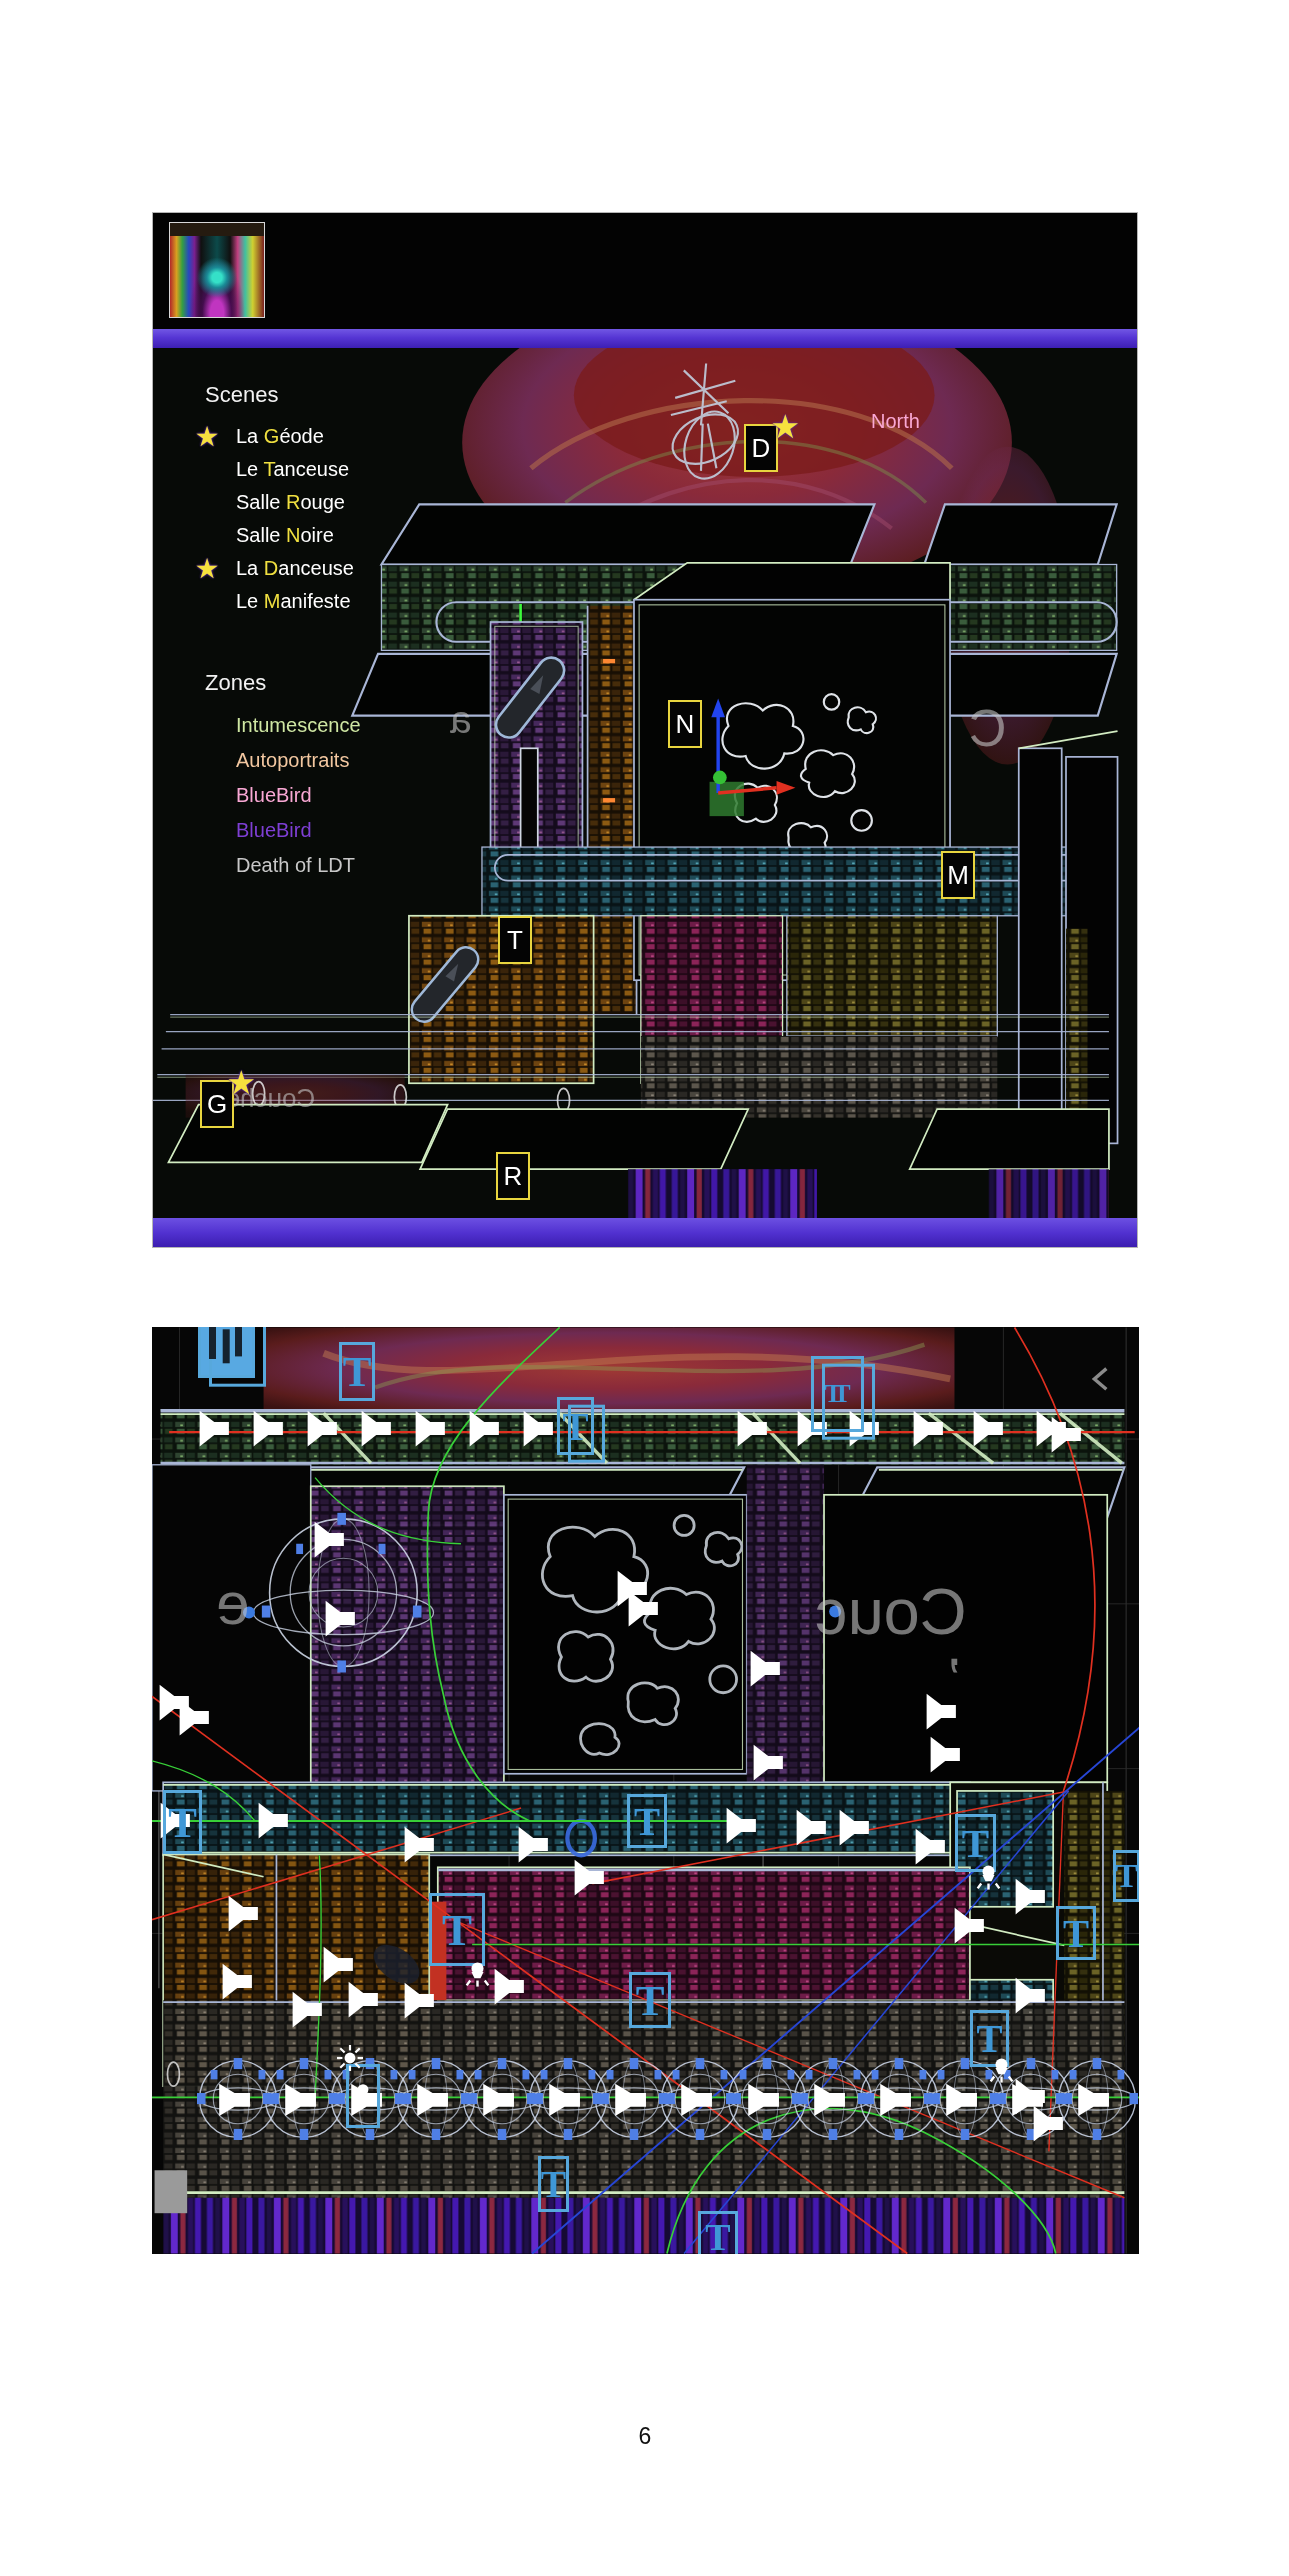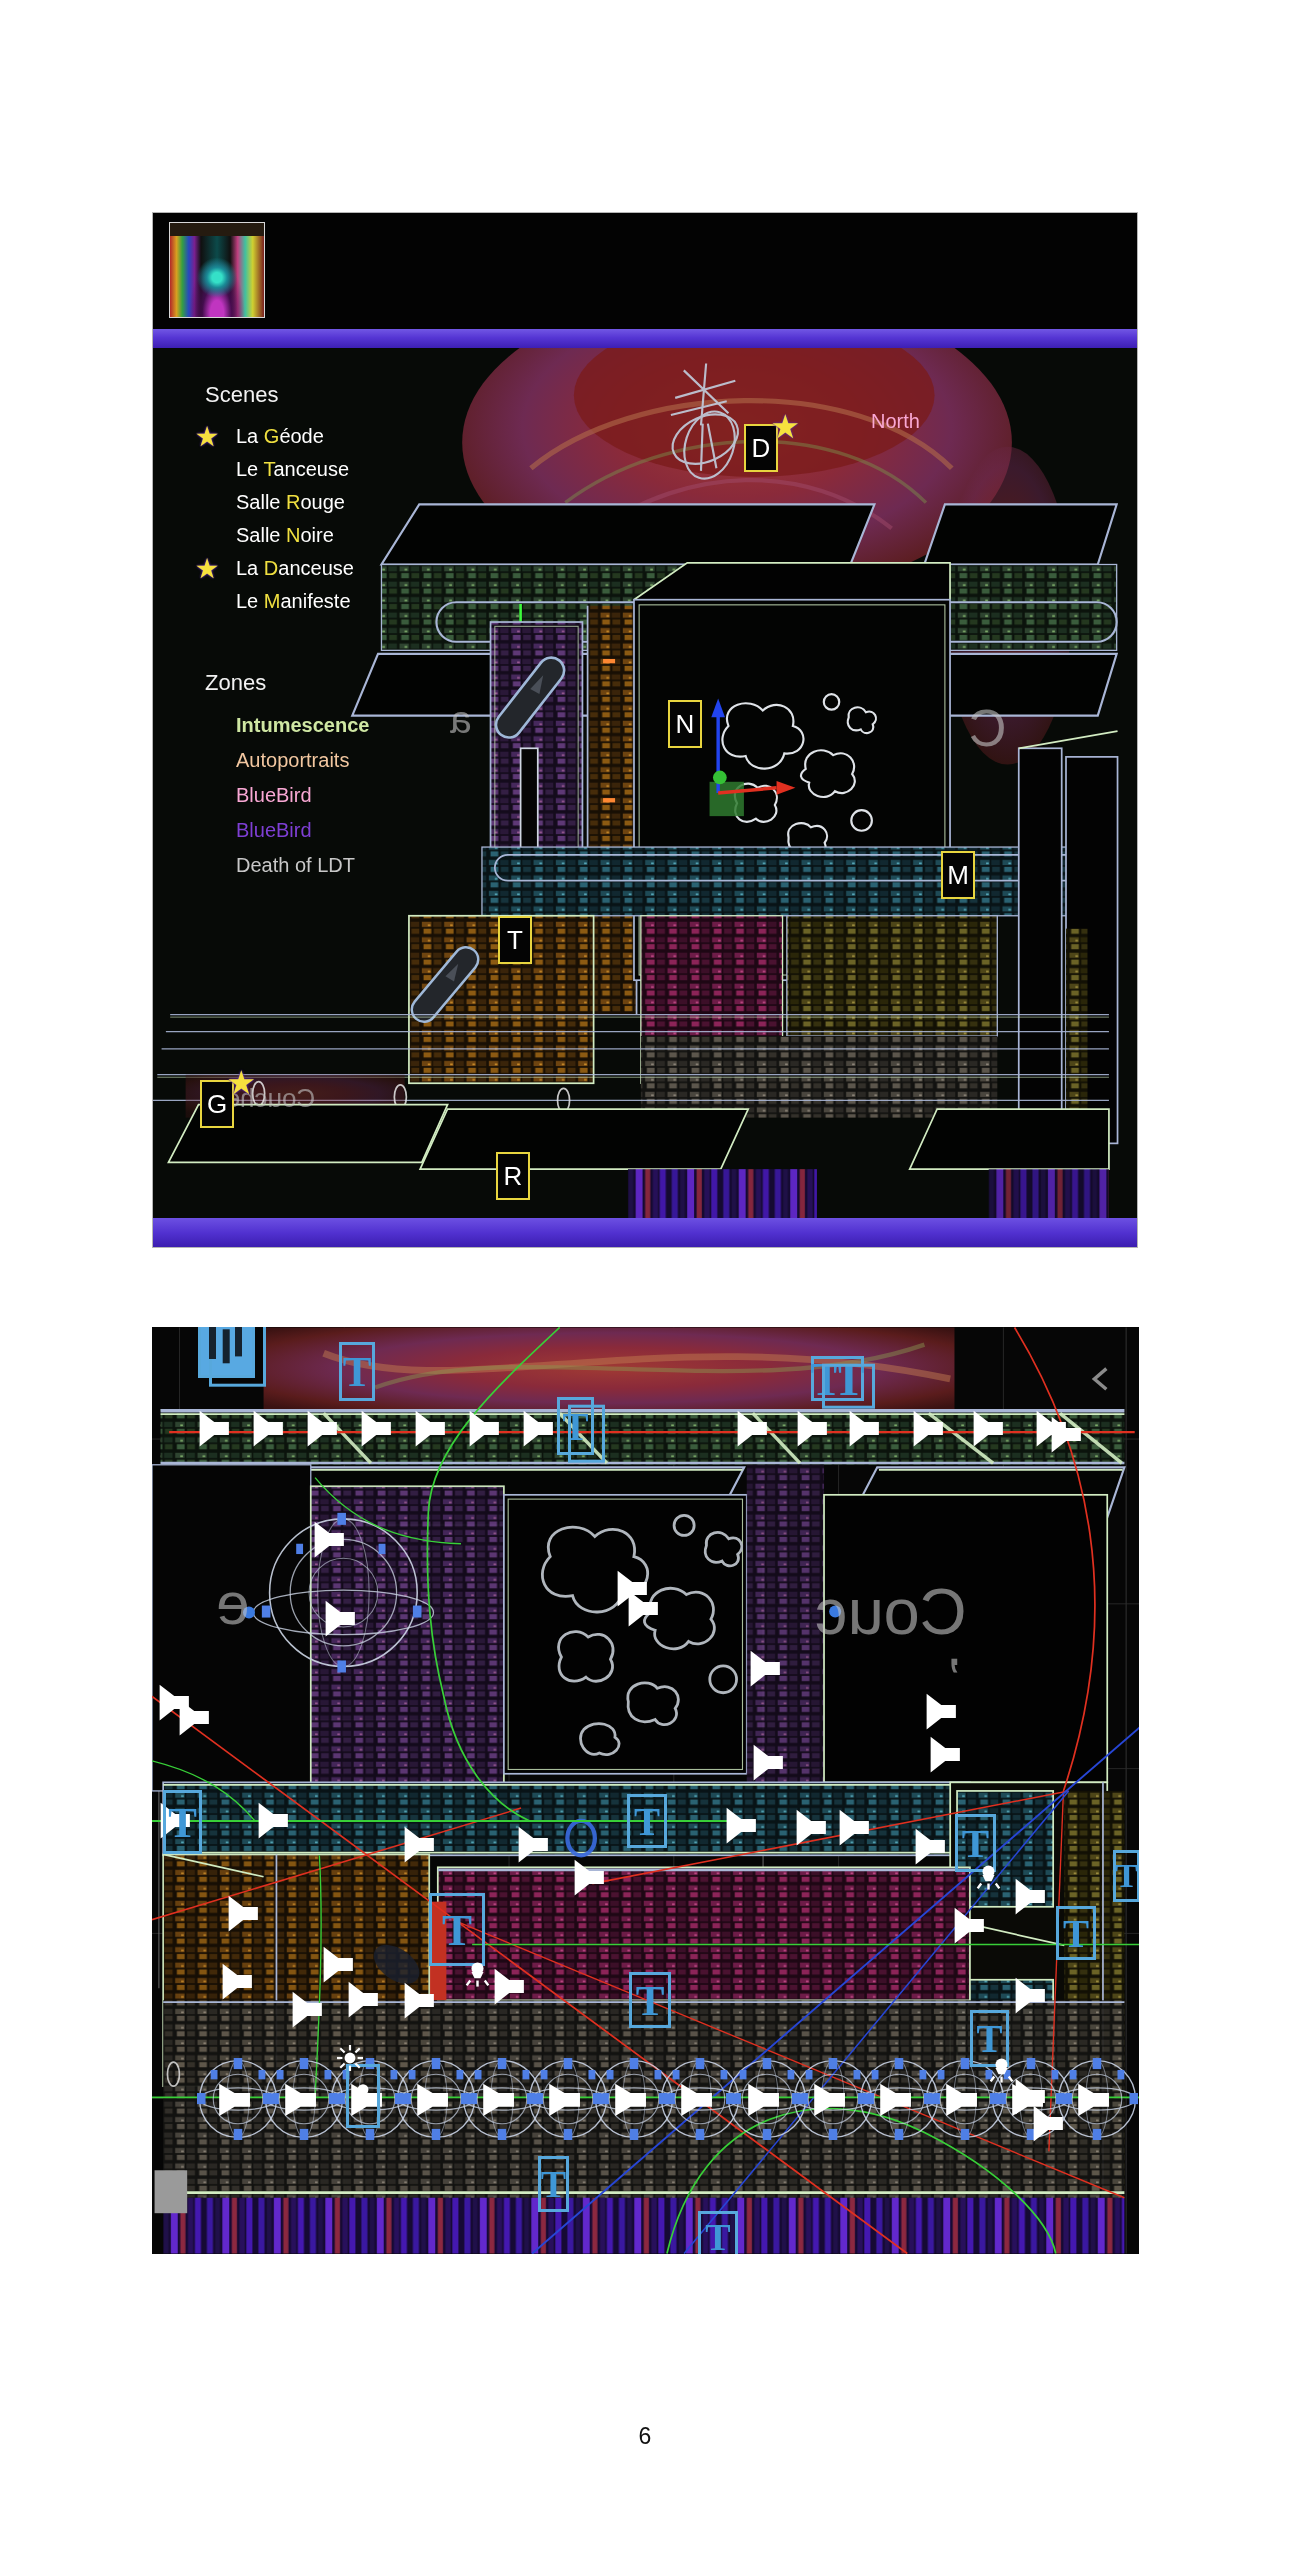--- a/index.html
+++ b/index.html
@@ -288,21 +288,21 @@
           </div>
           <div class="scene-item">
             
             <span>Le </span><span class="key">M</span><span>anifeste</span>
           </div>
         </div>
       <div id="zones">
         <div class="legend-title">Zones</div>
         <div>
 
-        <div class="zone-item" style="color: rgb(207, 231, 163); font-weight: bold;">
+        <div class="zone-item" style="color: rgb(207, 231, 163);">
               <span>Intumescence</span>
             </div>
             <div class="zone-item" style="color: rgb(242, 199, 160);">
               <span>Autoportraits</span>
             </div>
             <div class="zone-item" style="color: #f9a8d4;">
               <span>BlueBird</span>
             </div>
             <div class="zone-item" style="color: rgb(126, 63, 212);">
               <span>BlueBird</span>
@@ -1024,21 +1024,21 @@
         <div class="box2"></div>
         <div class="bars"></div>
         <span></span>
 
       </div>
       <div class="badge k-t" style="left: 187px; top: 14.6px; width: 36px; height: 59px; font-size: 43px;">
 
         <span>T</span>
 
       </div>
-      <div class="badge k-tt" style="left: 659px; top: 29px; width: 53px; height: 45px; font-size: 47px;">
+      <div class="badge k-tt" style="left: 659px; top: 29px; width: 53px; height: 76px; font-size: 26px;">
         <div class="box2"></div>
 
         <span>TT</span>
 
       </div>
       <div class="badge k-t" style="left: 405px; top: 70px; width: 37px; height: 58px; font-size: 39px;">
         <div class="box2"></div>
 
         <span>T</span>
 

